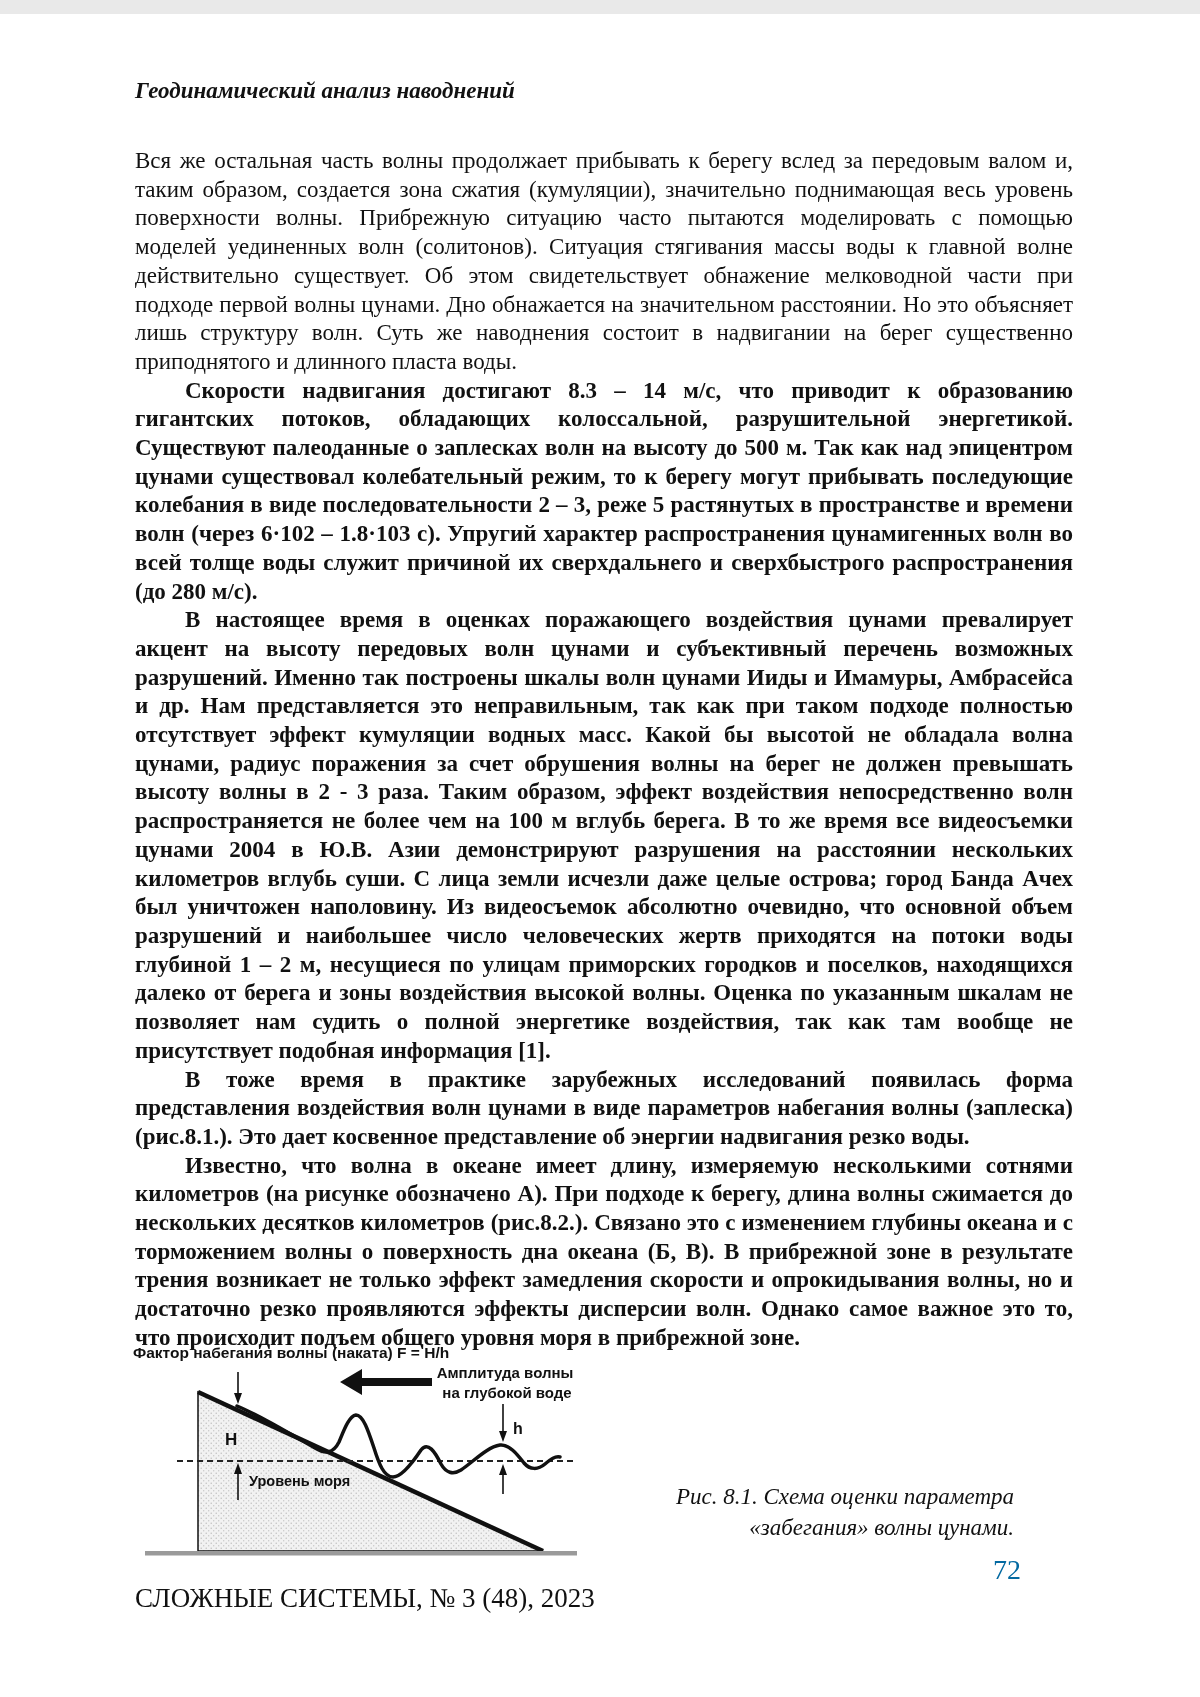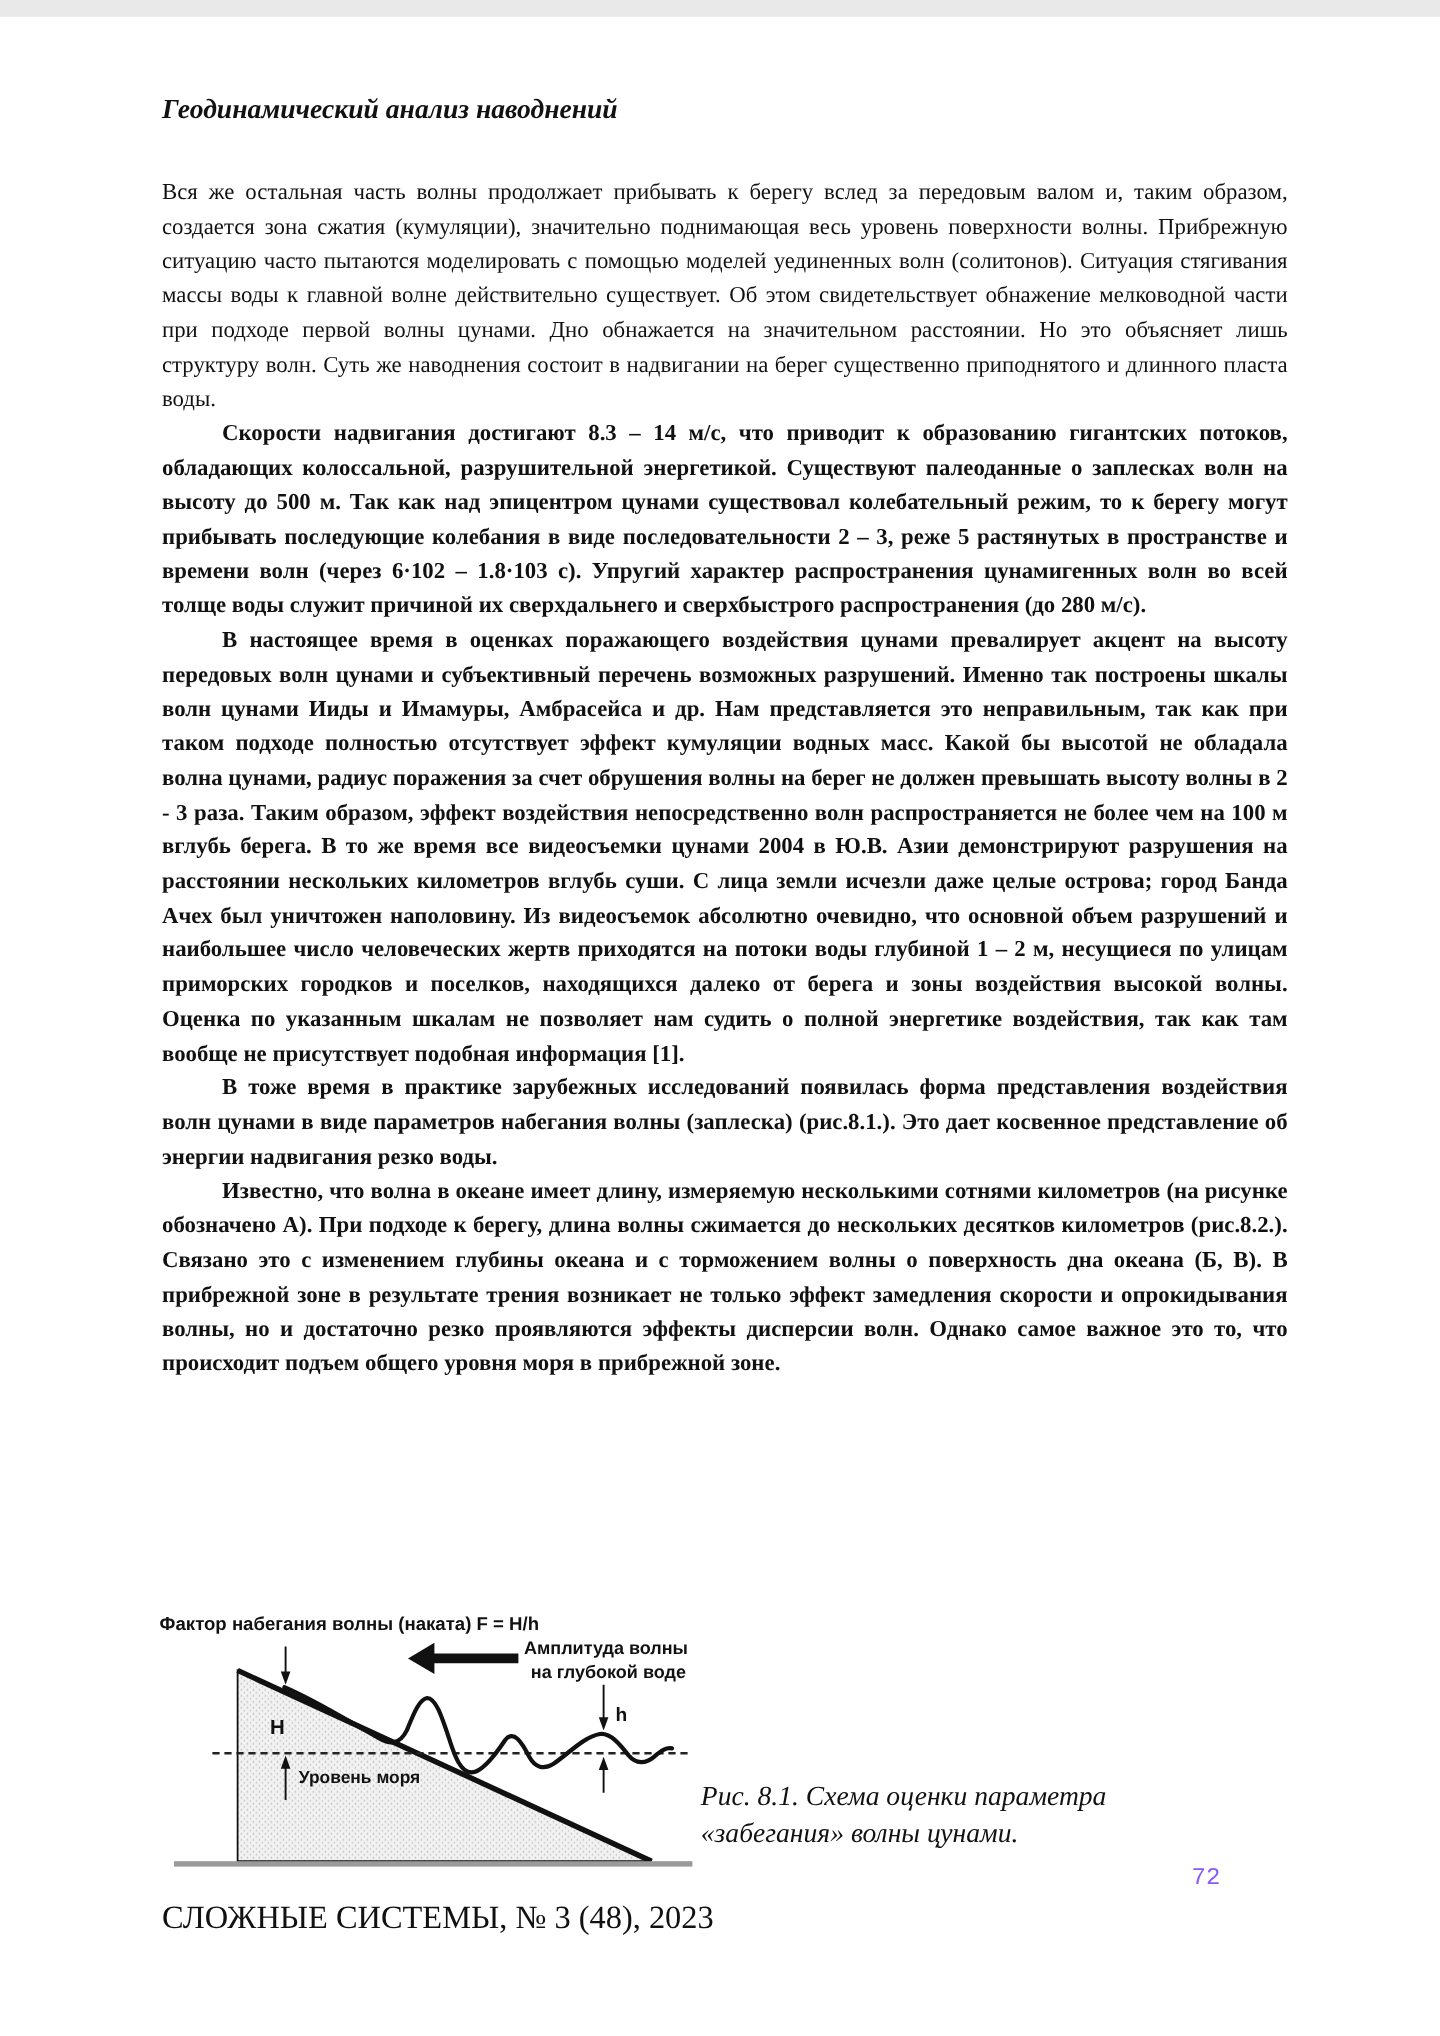--- a/index.html
+++ b/index.html
@@ -12,35 +12,35 @@
     font-family:"Liberation Serif","DejaVu Serif",serif;
     color:#111111;
   }
   .doc-header{
     position:absolute;left:135px;top:62px;width:950px;
     font-size:23px;font-weight:bold;font-style:italic;
     line-height:30px;
   }
   .doc-body{
     position:absolute;left:135px;top:133px;width:938px;
-    font-size:19px;line-height:28.7px;
+    font-size:23px;line-height:28.7px;
     text-align:justify;
   }
   .doc-body p{margin:0;padding:0;}
   .doc-body p.indent{text-indent:50px;font-weight:bold;}
   .figure-wrap{position:absolute;left:125px;top:1328px;width:470px;height:272px;}
   .figure-wrap svg{display:block;width:470px;height:272px;}
   .fig-label{font-family:"Liberation Sans","DejaVu Sans",sans-serif;font-weight:bold;fill:#111;}
   .fig-caption{
     position:absolute;left:584px;top:1468px;width:430px;
-    font-size:23px;font-style:italic;line-height:30.5px;color:#111;
+    font-size:23px;font-style:italic;line-height:30.5px;color:#111;text-align:right;
   }
   .page-number{
     position:absolute;left:993px;top:1540px;width:60px;
-    font-size:20px;color:#8b5cf6;font-family:Liberation Mono, monospace;
+    font-size:28px;color:#0369a1;
   }
   .doc-footer{
     position:absolute;left:135px;top:1569px;width:700px;
     font-size:27px;color:#111;
   }
 </style>
 </head>
 <body>
 
 <div class="page">

